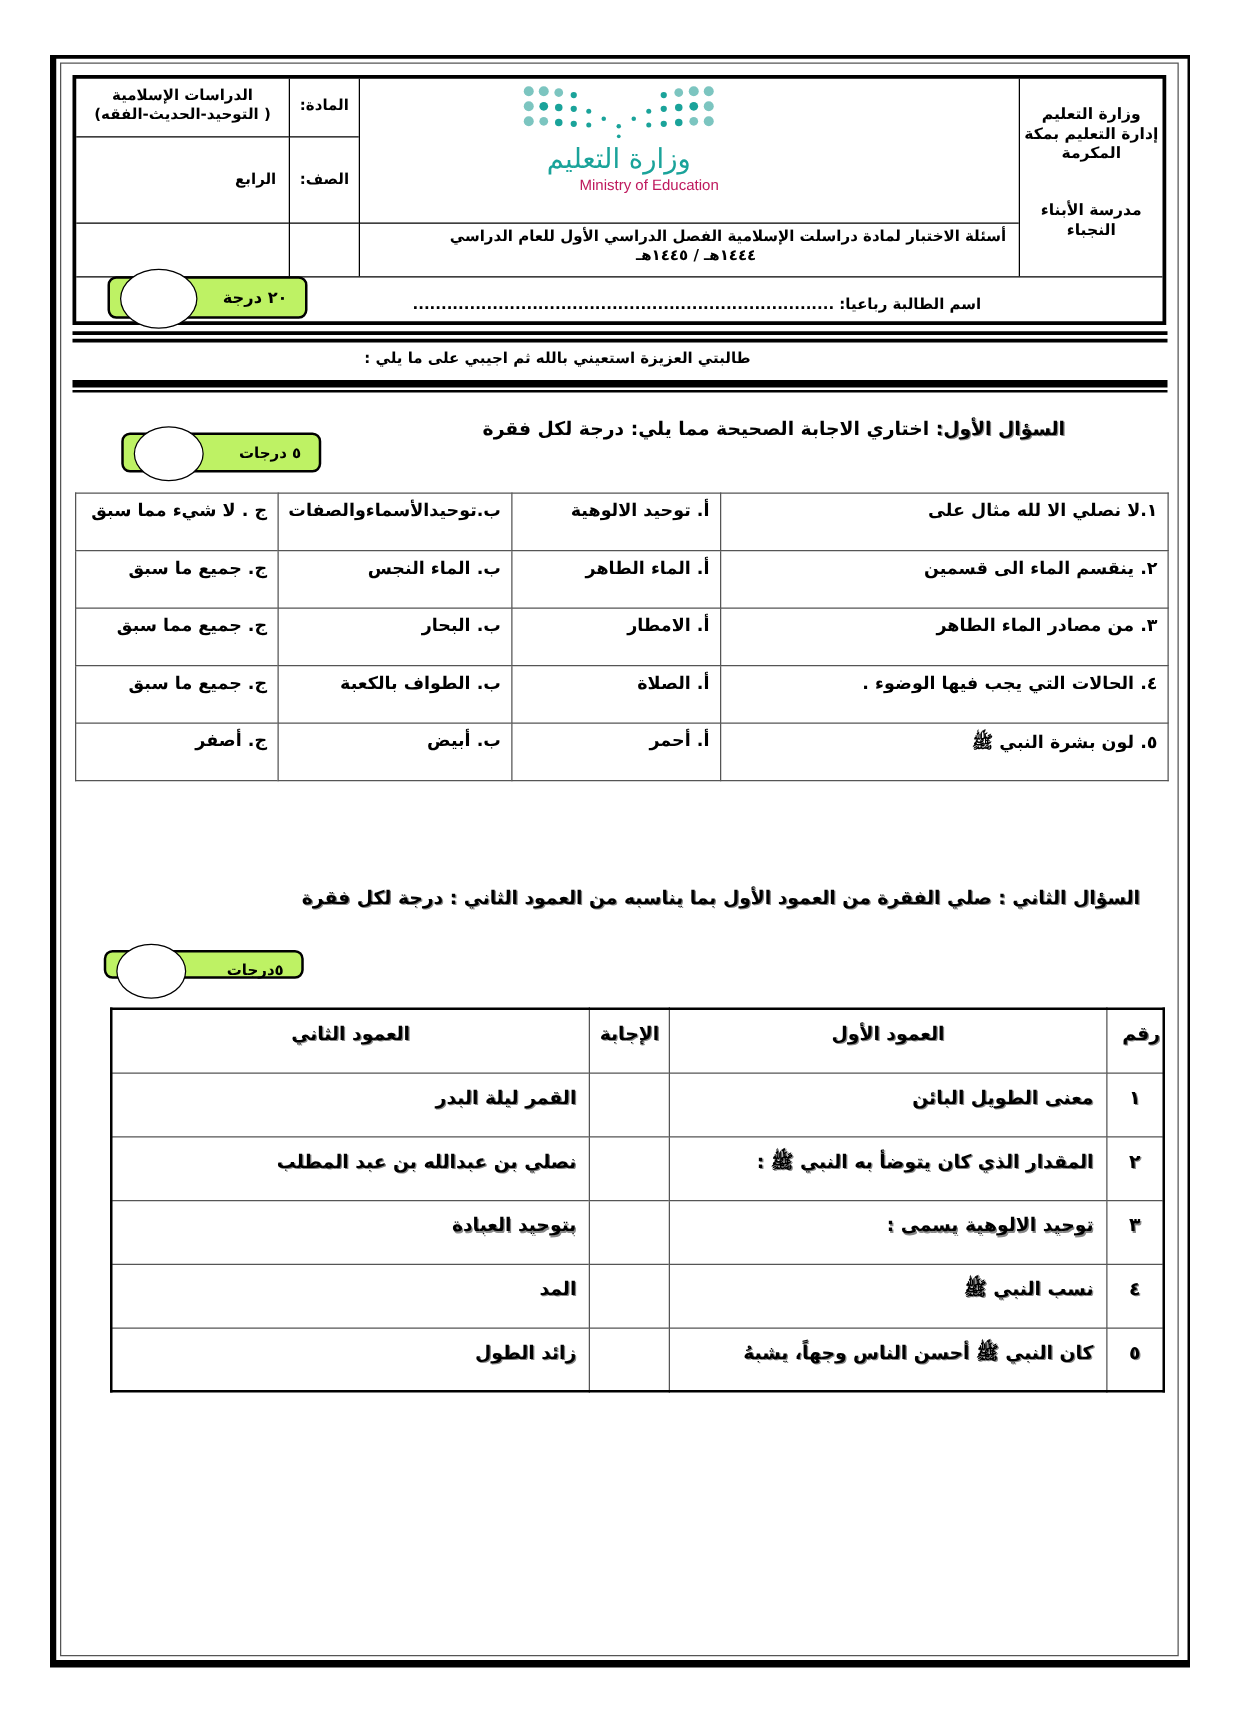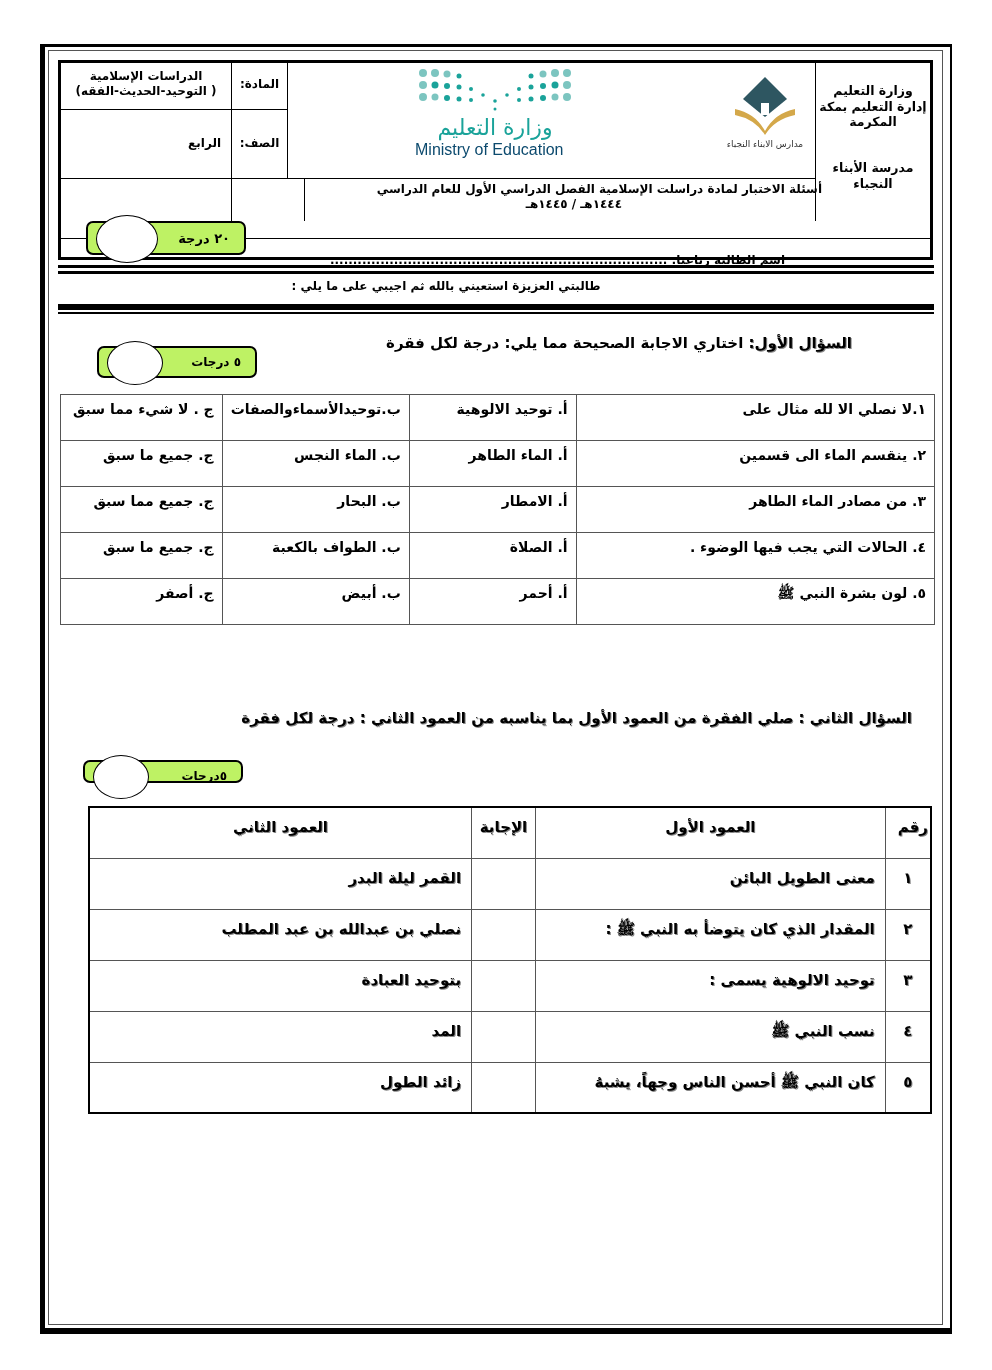--- a/index.html
+++ b/index.html
@@ -78,28 +78,20 @@
       <div>المكرمة</div>
     </div>
     <div class="txt bold center" style="margin-top:30px; font-size:12.5px;">
       <div>مدرسة الأبناء</div>
       <div>النجباء</div>
     </div>
   </div>
 
   <div class="hcell" style="right:115px; top:0; width:528px; height:116px; border-bottom-width:1.5px; border-left-width:1.5px;">
 
-    <div class="abs" style="right:10px; top:10px; width:80px; height:80px;">
-      <svg width="80" height="62" viewBox="0 0 80 62">
-        <polygon points="40,4 62,26 40,44 18,26" fill="#2e5661"></polygon>
-        <rect x="36" y="30" width="8" height="12" fill="#fff"></rect>
-        <path d="M10 36 Q30 40 40 58 Q50 40 70 36 L70 42 Q50 46 40 62 Q30 46 10 42 Z" fill="#d4a84a"></path>
-      </svg>
-      <div style="font-size:9px; text-align:center; color:#333;">مدارس الابناء النجباء</div>
-    </div>
 
     <div class="abs" style="right:240px; top:4px; width:160px; height:100px;">
       <svg width="160" height="44" viewBox="0 0 160 44">
         <g fill="#7cc5c0">
           <circle cx="8" cy="6" r="4"></circle>
             <circle cx="20" cy="6" r="4"></circle>
             <circle cx="32" cy="7" r="3.5"></circle>
           <circle cx="128" cy="7" r="3.5"></circle>
             <circle cx="140" cy="6" r="4"></circle>
             <circle cx="152" cy="6" r="4"></circle>
@@ -127,25 +119,25 @@
           <circle cx="68" cy="28" r="1.8"></circle>
             <circle cx="80" cy="34" r="1.8"></circle>
             <circle cx="92" cy="28" r="1.8"></circle>
           <circle cx="104" cy="33" r="2"></circle>
             <circle cx="116" cy="32" r="2.5"></circle>
             <circle cx="128" cy="31" r="3"></circle>
           <circle cx="80" cy="42" r="1.5"></circle>
         </g>
       </svg>
       <div style="font-size:22px; color:#1aa39a; text-align:center; line-height:1; margin-top:2px;">وزارة التعليم</div>
-      <div style="font-size:16px; color:#0c4a6e; text-align:left; direction:ltr; font-family:'Liberation Sans', sans-serif; margin-top:2px;">Ministry of Education</div>
-    </div>
-  </div>
-
-  <div class="hcell" style="right:98px; top:116px; width:528px; height:42px; border-left-width:1.5px;padding-left:42px;">
+      <div style="font-size:12px; color:#be185d; text-align:right; direction:ltr; font-family:'Liberation Sans', sans-serif; margin-top:2px;">Ministry of Education</div>
+    </div>
+  </div>
+
+  <div class="hcell" style="right:115px; top:116px; width:528px; height:42px; border-left-width:1.5px;padding-left:42px;">
     <div class="txt bold" style="padding:3px 10px 0 0; font-size:12px;">
       <div>أسئلة الاختبار لمادة دراسلت الإسلامية    الفصل الدراسي الأول  للعام الدراسي</div>
       <div style="padding-right:200px;text-align:right;">١٤٤٤هـ / ١٤٤٥هـ</div>
     </div>
   </div>
 
   <div class="hcell" style="right:643px; top:0; width:56px; height:47px; border-left-width:1.5px; border-bottom-width:1.5px;">
     <div class="txt bold center" style="margin-top:14px;">المادة:</div>
   </div>
   <div class="hcell" style="left:0; top:0; width:170px; height:47px; border-bottom-width:1.5px;">
@@ -158,21 +150,21 @@
   <div class="hcell" style="right:643px; top:47px; width:56px; height:69px; border-left-width:1.5px; border-bottom-width:1.5px;">
     <div class="txt bold center" style="margin-top:26px;">الصف:</div>
   </div>
   <div class="hcell" style="left:0; top:47px; width:170px; height:69px; border-bottom-width:1.5px;padding-left:20px;">
     <div class="txt bold" style="margin-top:26px; padding-right:10px;">الرابع</div>
   </div>
 
   <div class="hcell" style="right:643px; top:116px; width:56px; height:42px; border-left-width:1.5px;"></div>
   <div class="hcell" style="left:0; top:116px; width:170px; height:42px;"></div>
 
-  <div class="hcell" style="left:0; top:175px; width:869px; height:44px; border-top-width:1.5px;">
+  <div class="hcell" style="left:0; top:158px; width:869px; height:44px; border-top-width:1.5px;">
     <div class="txt bold abs" style="right:145px; top:14px; font-size:12px;">اسم الطالبة رباعيا: ..........................................................................</div>
   </div>
 </div>
 
 <div class="badge" style="left:86px; top:221px; width:160px; height:34px;">
   <div class="circle" style="top:-8px; width:62px; height:48px;"></div>
   <div class="label" style="top:8px;">٢٠ درجة</div>
 </div>
 
 <div class="hr-double1"></div>

